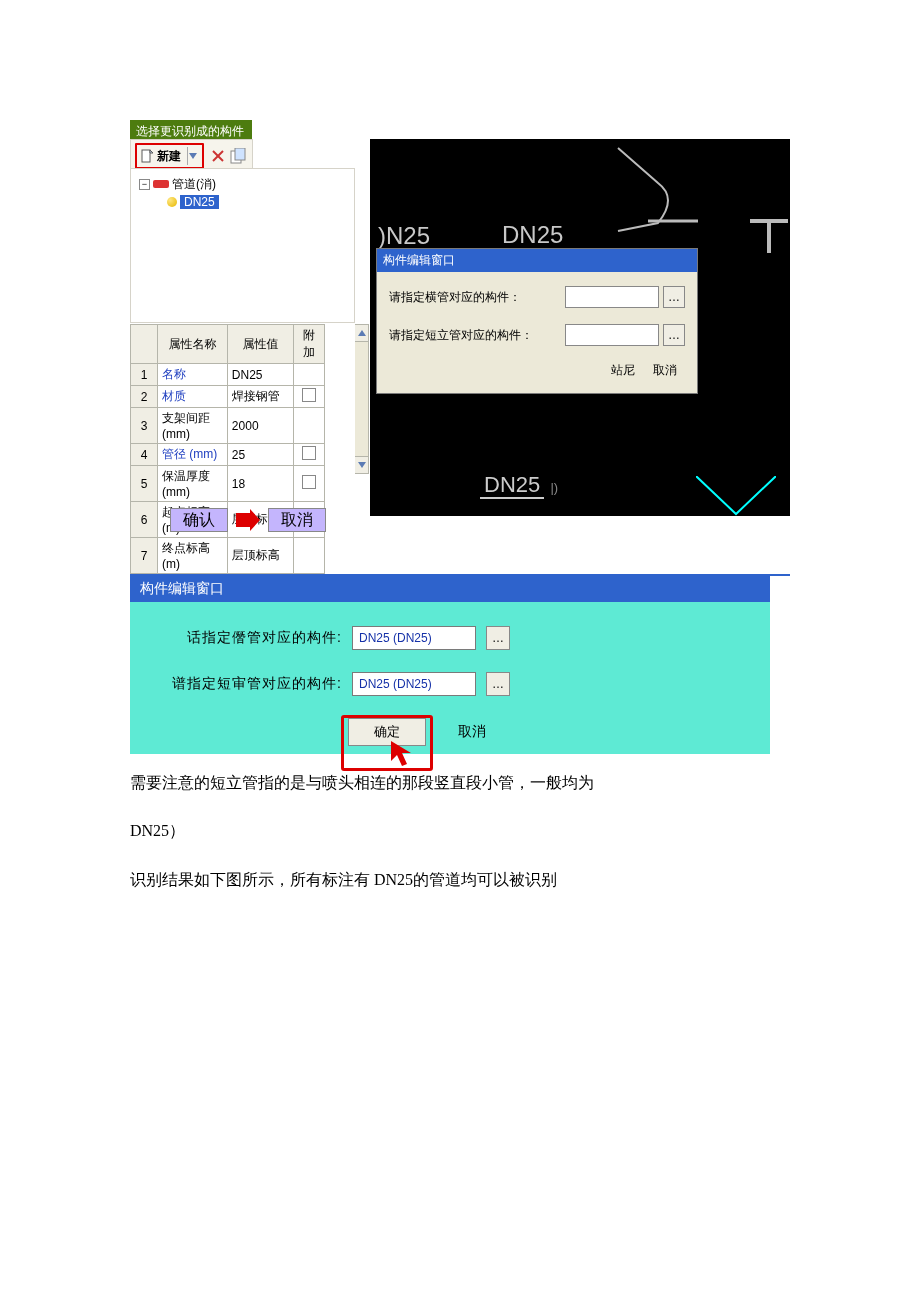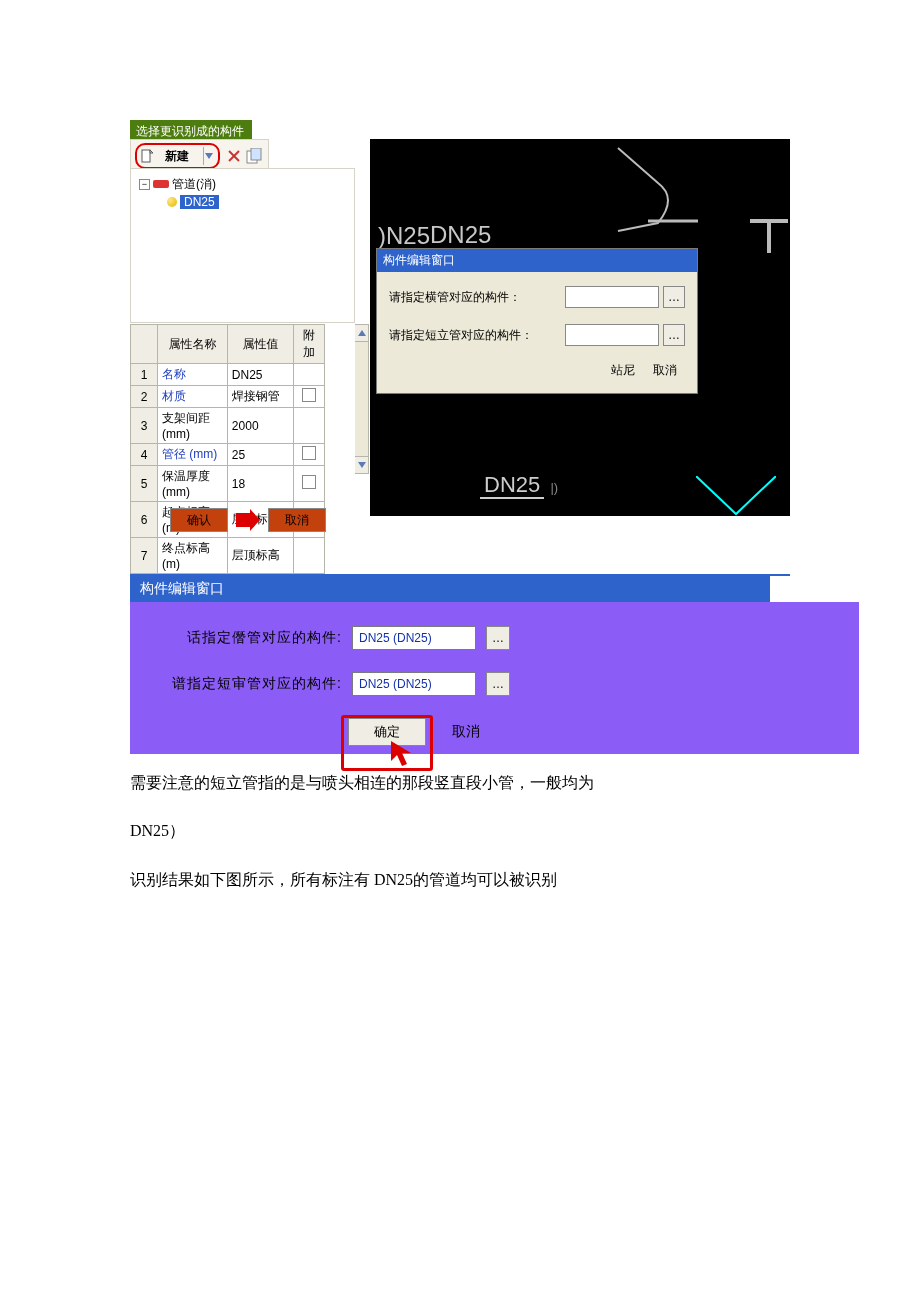--- a/index.html
+++ b/index.html
@@ -2,21 +2,21 @@
 <html><head>
 <meta charset="utf-8">
 <style>
   html,body{margin:0;padding:0;background:#fff;font-family:"SimSun","Songti SC","Microsoft YaHei",sans-serif;font-size:14px;color:#000}
   .page{width:920px;margin:0 auto;position:relative;padding:120px 0 300px 0;box-sizing:border-box}
   .content{padding:0 130px}
   
   .shot1{position:relative;height:430px}
   .titlebar1{position:absolute;left:0;top:0;background:#4d7c0f;color:#fff;font-size:12px;padding:3px 8px 3px 6px}
   .toolbar1{position:absolute;left:0;top:19px;height:28px;display:flex;align-items:center;gap:2px;padding:2px 4px;border:1px solid #d6d3c9;background:#f6f4ec}
-  .tb-newbtn{display:flex;align-items:center;gap:12px;border:2px solid #d00;border-radius:10px;padding:0 4px;height:22px;cursor:pointer}
+  .tb-newbtn{display:flex;align-items:center;gap:4px;border:2px solid #d00;border-radius:1px;padding:0 4px;height:22px;cursor:pointer}
   .tb-newbtn .ico{width:12px;height:14px}
   .tb-newbtn .lbl{font-size:12px;font-weight:700;font-family:SimHei,sans-serif}
   .tb-drop{width:10px;height:18px;border-left:1px solid #aaa;margin-left:2px;display:flex;align-items:center;justify-content:center}
   .tb-x{width:16px;height:16px;margin-left:4px;display:flex;align-items:center;justify-content:center}
   .tb-copy{width:18px;height:16px;margin-left:2px}
   .tree{position:absolute;left:0;top:48px;width:225px;height:155px;background:#fff;border:1px solid #d6d3c9;box-sizing:border-box;padding:6px 4px;font-size:12px}
   .tree-row{display:flex;align-items:center;height:18px;gap:3px}
   .tree-indent1{padding-left:4px}
   .tree-indent2{padding-left:32px}
   .tree-box{width:9px;height:9px;border:1px solid #888;display:flex;align-items:center;justify-content:center;font-size:9px;line-height:1}
@@ -30,51 +30,51 @@
   .attr-table td.rn{text-align:center;width:18px;background:#f0eee4}
   .attr-table td.chk{width:22px;text-align:center}
   .attr-table td.chk .box{display:inline-block;width:12px;height:12px;border:1px solid #888}
   .hl{color:#2040c0}
   .scroll-col{position:absolute;left:225px;top:204px;width:14px;height:150px;background:#ece9d8;border:1px solid #b5b5aa;border-left:none;box-sizing:border-box}
   .scroll-up{height:16px;background:#f0eee4;border-bottom:1px solid #b5b5aa;display:flex;align-items:center;justify-content:center}
   .scroll-dn{position:absolute;bottom:0;height:16px;width:100%;background:#f0eee4;border-top:1px solid #b5b5aa;display:flex;align-items:center;justify-content:center}
   .arrow-up{width:0;height:0;border-left:4px solid transparent;border-right:4px solid transparent;border-bottom:6px solid #5b7bb4}
   .arrow-dn{width:0;height:0;border-left:4px solid transparent;border-right:4px solid transparent;border-top:6px solid #5b7bb4}
   .okcancel{position:absolute;left:40px;top:388px;display:flex;align-items:center;gap:8px}
-  .btn{min-width:56px;height:22px;border:1px solid #888;background:#c2410c;font-size:12px;font-family:SimHei,sans-serif;display:flex;align-items:center;justify-content:center;cursor:pointer}
+  .btn{min-width:56px;height:22px;border:1px solid #888;background:#c4b5fd;font-size:16px;font-family:SimHei,sans-serif;display:flex;align-items:center;justify-content:center;cursor:pointer}
   .red-arrow{width:24px;height:22px}
   
   .viewport1{position:absolute;left:240px;top:19px;right:0;height:377px;background:#000}
-  .vp-labels{position:absolute;left:8px;top:82px;color:#c8c8c8;font-family:Arial,sans-serif;font-size:24px;display:flex;align-items:center}
+  .vp-labels{position:absolute;left:8px;top:82px;color:#c8c8c8;font-family:Arial,sans-serif;font-size:24px;display:flex;gap:72px;align-items:center}
   .vp-labels .sel{border-bottom:2px solid #c8c8c8}
   .vp-shape{position:absolute;right:92px;top:4px;width:90px;height:90px}
   .vp-t{position:absolute;right:0;top:74px;width:42px;height:42px}
   .vp-cyan{position:absolute;right:14px;bottom:0;width:80px;height:40px}
   .vp-dn25b{position:absolute;left:110px;bottom:18px;color:#ccc;font-family:Arial,sans-serif;font-size:22px}
   
   .dlg1{position:absolute;left:246px;top:128px;width:320px;background:#ece9d8;border:1px solid #7a7a7a;box-shadow:2px 2px 4px rgba(0,0,0,.3)}
   .dlg1 .bar{background:#2e63cc;color:#fff;font-size:12px;padding:3px 6px}
   .dlg1 .body{padding:14px 12px 8px 12px}
   .formrow{display:flex;align-items:center;justify-content:space-between;font-size:12px;margin-bottom:16px}
   .formrow .lbl{flex:1}
   .formrow .val{width:84px;height:20px;border:1px solid #888;background:#fff;padding:0 4px;font-size:12px;margin-right:4px;display:flex;align-items:center}
   .dotbtn{width:20px;height:20px;border:1px solid #888;background:#f0eee4;font-size:12px;display:flex;align-items:center;justify-content:center;cursor:pointer}
   .dlg1 .btnrow{display:flex;justify-content:flex-end;gap:18px;padding:0 8px 6px 0}
   .linkish{font-size:12px;cursor:pointer}
   
   .para{font-size:16px;line-height:2.2;margin-top:26px;font-family:"SimSun",serif}
   
   .shot2{position:relative;margin-top:24px;border-top:2px solid #2e63cc}
   .bar2{background:#2e63cc;color:#fff;font-size:14px;padding:4px 10px;width:640px;box-sizing:border-box}
-  .panel2{background:#8b5cf6;width:729px;padding:24px 0 8px 0;box-sizing:border-box}
+  .panel2{background:#5eead4;width:640px;padding:24px 0 8px 0;box-sizing:border-box}
   .row2{display:flex;align-items:center;gap:10px;font-size:14px;margin:0 0 22px 34px}
   .row2 .lbl{width:178px;text-align:right;letter-spacing:1px}
   .row2 .val{width:110px;height:22px;border:1px solid #7a7a7a;background:#fff;color:#1531a8;font-size:12px;padding:0 6px;display:flex;align-items:center}
   .row2 .dotbtn{height:22px;width:22px}
-  .btnrow2{display:flex;align-items:center;gap:0;margin-left:218px}
+  .btnrow2{display:flex;align-items:center;gap:6px;margin-left:218px}
   .btn2ok{position:relative;width:76px;height:26px;border:1px solid #888;background:#f0eee4;font-size:13px;display:flex;align-items:center;justify-content:center;cursor:pointer}
   .redframe{position:absolute;inset:-4px -8px -26px -8px;border:3px solid #d00;border-radius:3px;pointer-events:none}
   .redcursor{position:absolute;left:40px;top:20px;width:30px;height:30px}
   .btn2cn{width:60px;height:26px;font-size:14px;display:flex;align-items:center;justify-content:center;cursor:pointer;margin-left:10px}
   
   .bodytext{font-size:16px;line-height:2.4;margin-top:10px;font-family:"SimSun",serif}
 </style>
 </head>
 <body>
 

